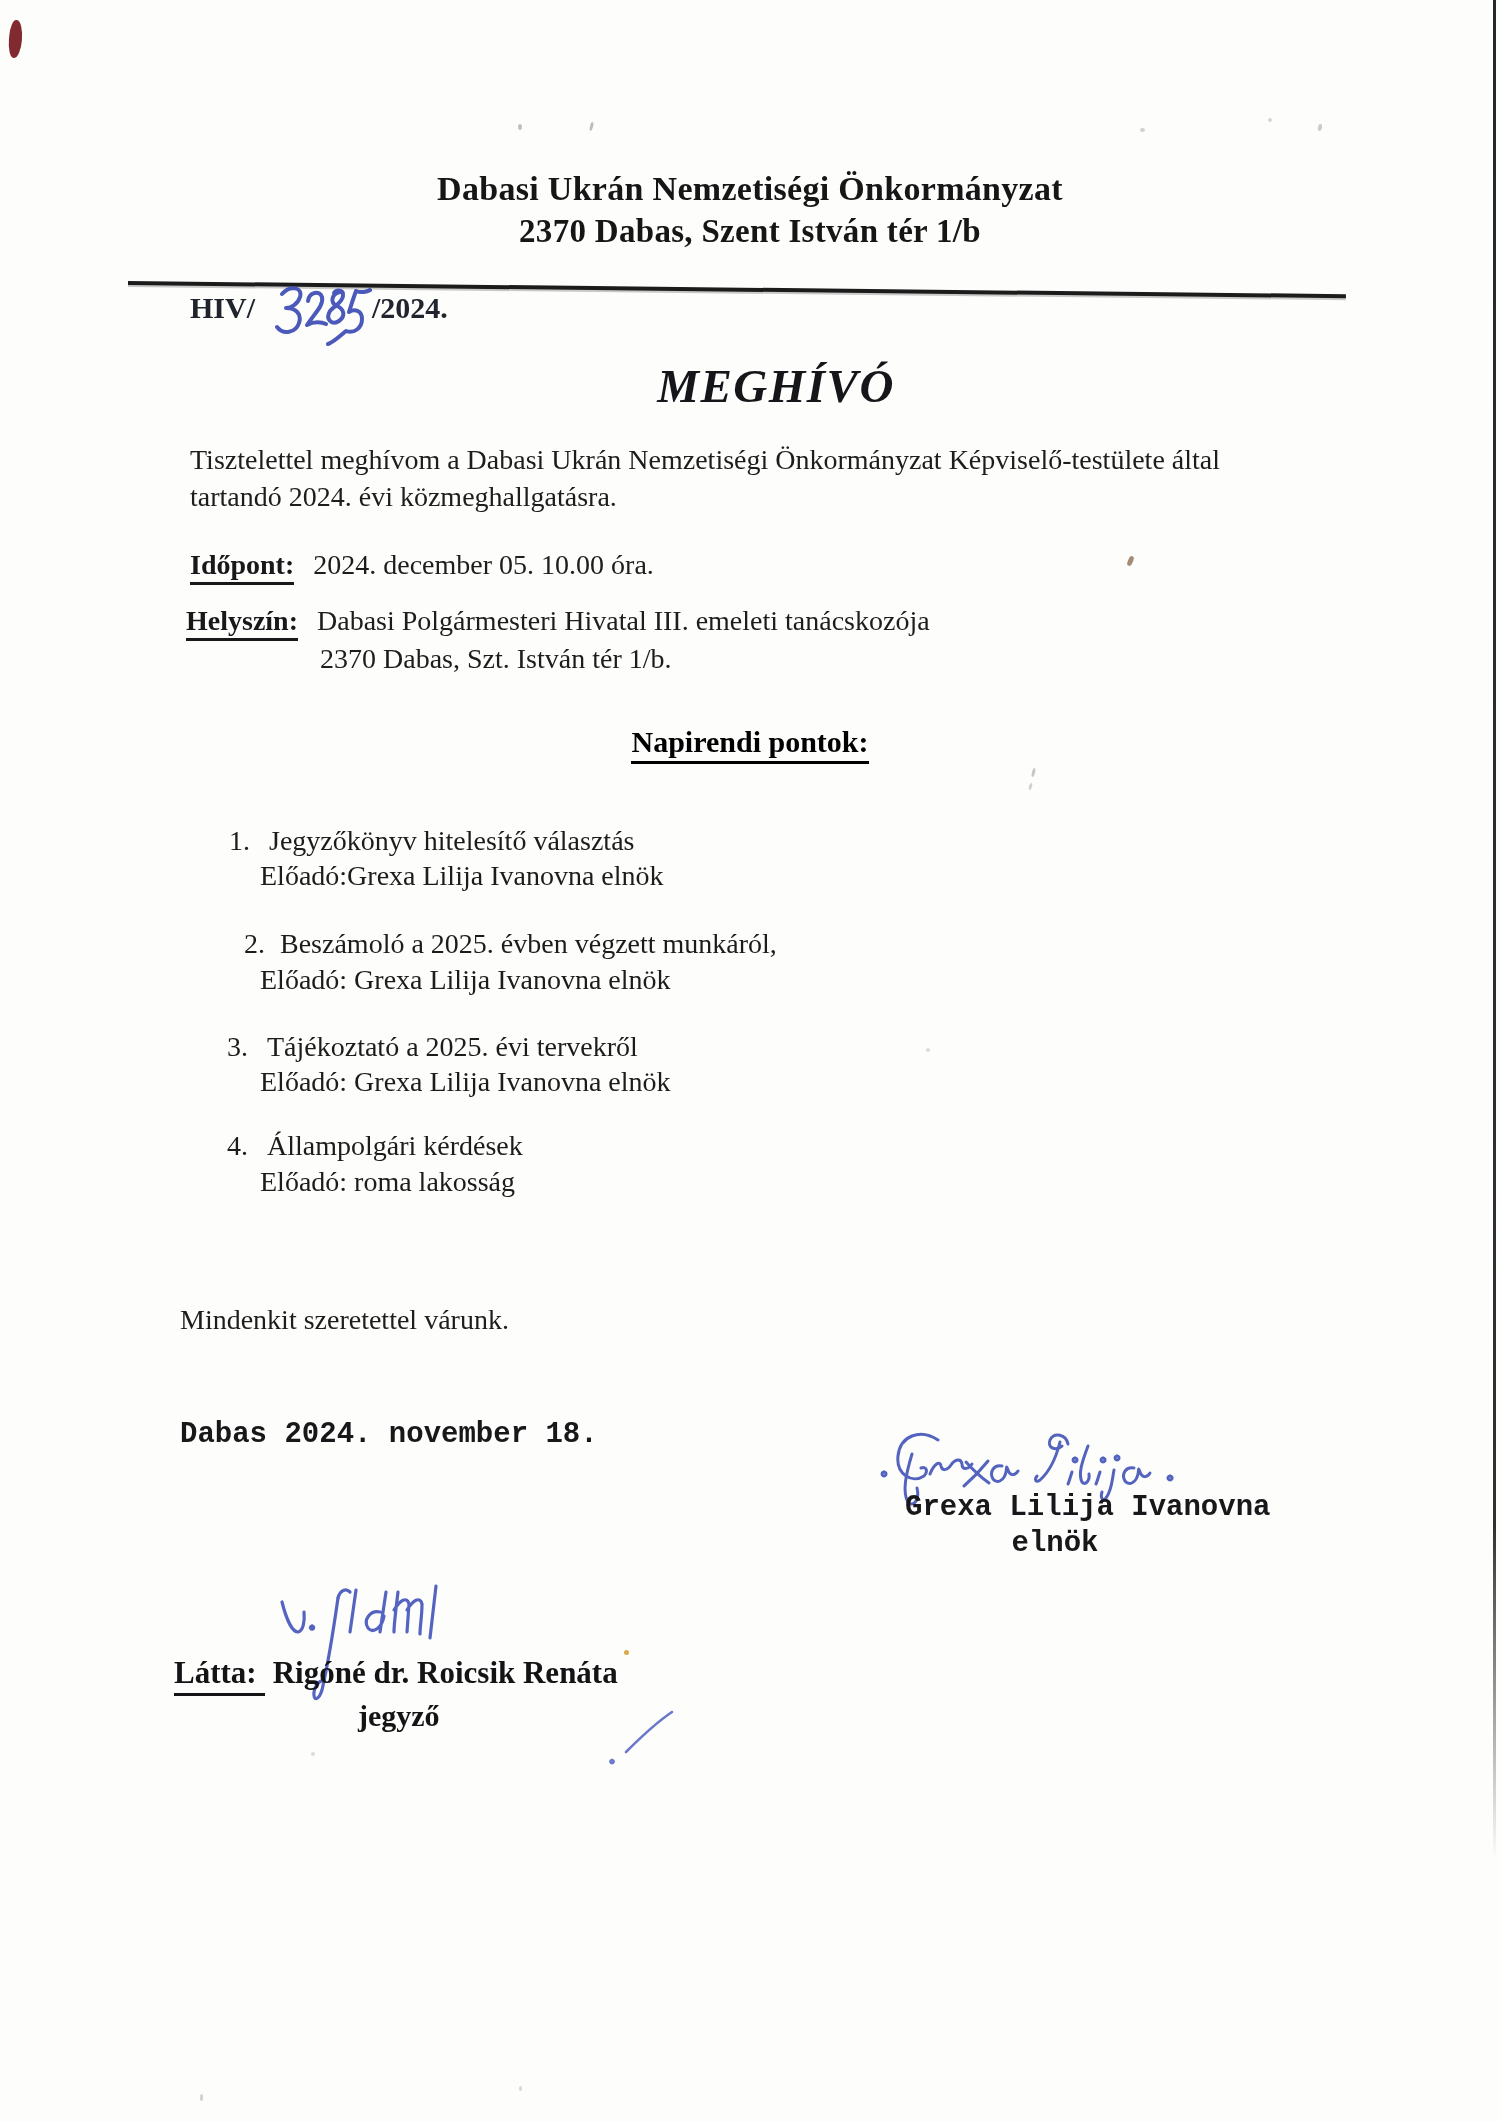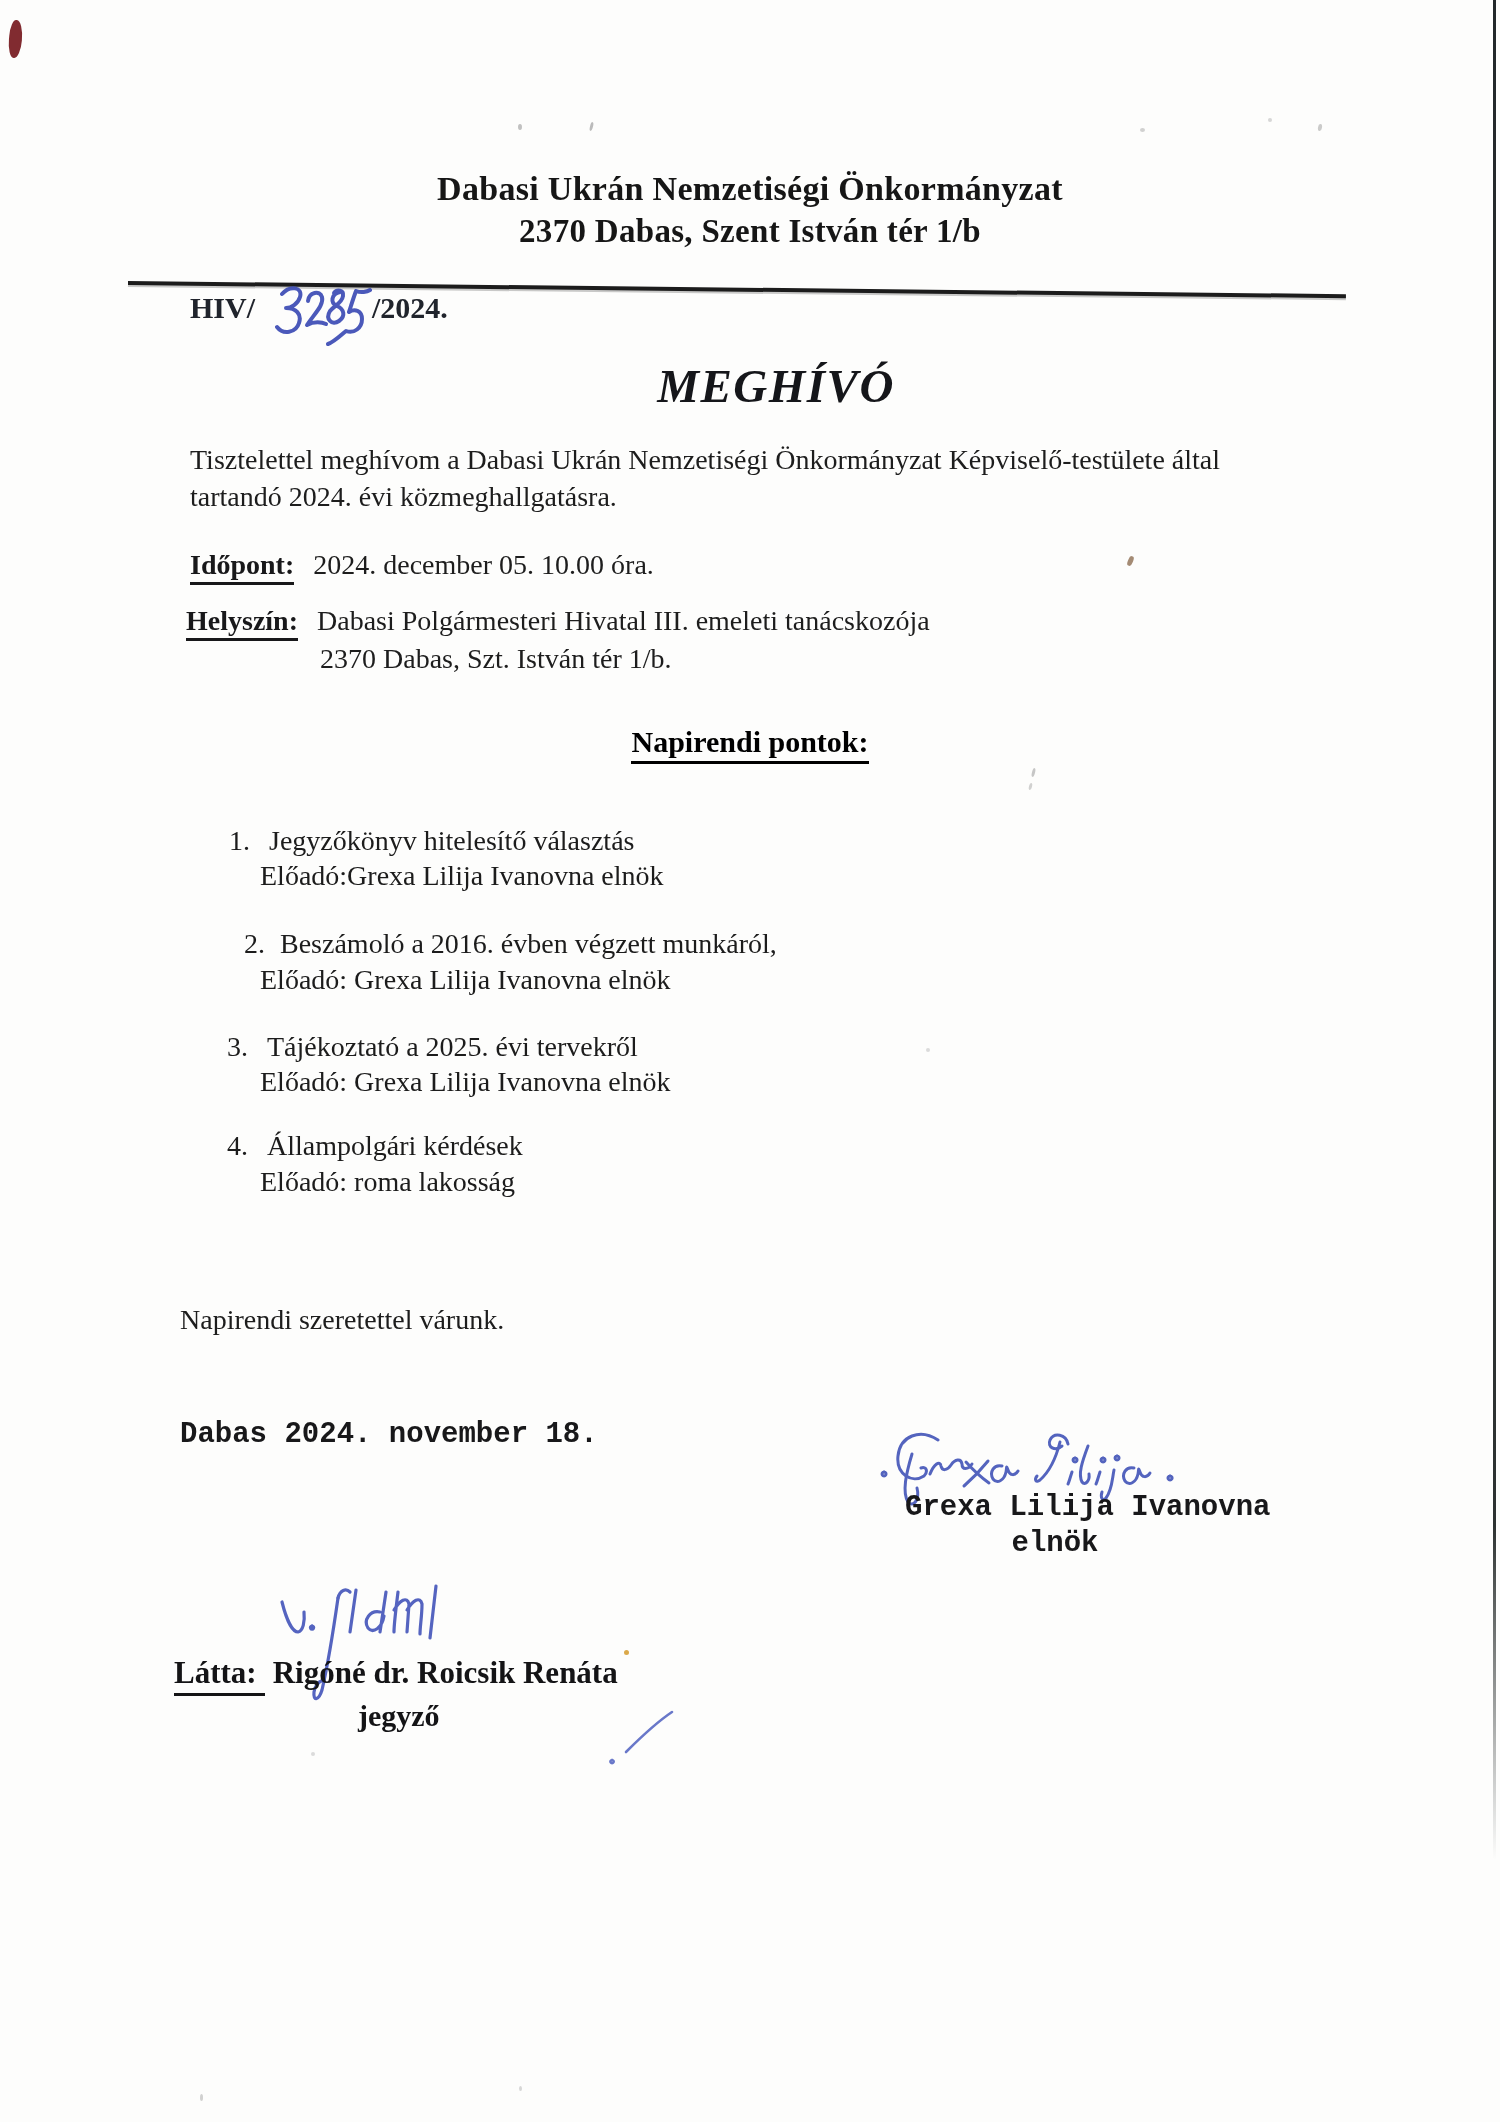--- a/index.html
+++ b/index.html
@@ -97,35 +97,35 @@
 <div class="abs center-band" style="top:727px;">
   <span class="heading ul">Napirendi pontok:</span>
 </div>
 
 <div class="abs agenda-line" style="left:229px;top:827px;">
   <span class="gap8">1.</span><span>Jegyzőkönyv hitelesítő választás</span>
 </div>
 <div class="abs agenda-line" style="left:260px;top:862px;">Előadó:Grexa Lilija Ivanovna elnök</div>
 
 <div class="abs agenda-line" style="left:244px;top:930px;">
-  <span class="gap14">2.</span><span>Beszámoló a 2016. évben végzett munkáról,</span>
+  <span class="gap14">2.</span><span>Beszámoló a 2025. évben végzett munkáról,</span>
 </div>
 <div class="abs agenda-line" style="left:260px;top:966px;">Előadó: Grexa Lilija Ivanovna elnök</div>
 
 <div class="abs agenda-line" style="left:227px;top:1033px;">
   <span class="gap8">3.</span><span>Tájékoztató a 2025. évi tervekről</span>
 </div>
 <div class="abs agenda-line" style="left:260px;top:1068px;">Előadó: Grexa Lilija Ivanovna elnök</div>
 
 <div class="abs agenda-line" style="left:227px;top:1132px;">
   <span class="gap8">4.</span><span>Állampolgári kérdések</span>
 </div>
 <div class="abs agenda-line" style="left:260px;top:1168px;">Előadó: roma lakosság</div>
 
-<div class="abs body-t" style="left:180px;top:1306px;">Napirendi szeretettel várunk.</div>
+<div class="abs body-t" style="left:180px;top:1306px;">Mindenkit szeretettel várunk.</div>
 
 <div class="abs sig-name" style="left:180px;top:1420px;">Dabas 2024. november 18.</div>
 
 <div class="abs ink" style="left:872px;top:1424px;" role="img" aria-label="Grexa Lilija .">
   <svg width="340" height="90" viewBox="0 0 340 90">
     <g stroke="#4254b8" stroke-width="3" fill="none" opacity=".9">
       <path d="M12,48 a2,2 0 1 0 .1,0"></path>
       <path d="M66,16 C48,4 28,12 26,32 C24,50 40,60 52,52 C56,48 55,42 49,44"></path>
       <path d="M40,30 C34,50 30,68 36,78 C41,84 48,76 45,64"></path>
       <path d="M58,50 C62,40 68,36 69,42 C70,47 75,47 79,41 C83,35 89,34 90,40 C90,46 96,46 100,40"></path>

